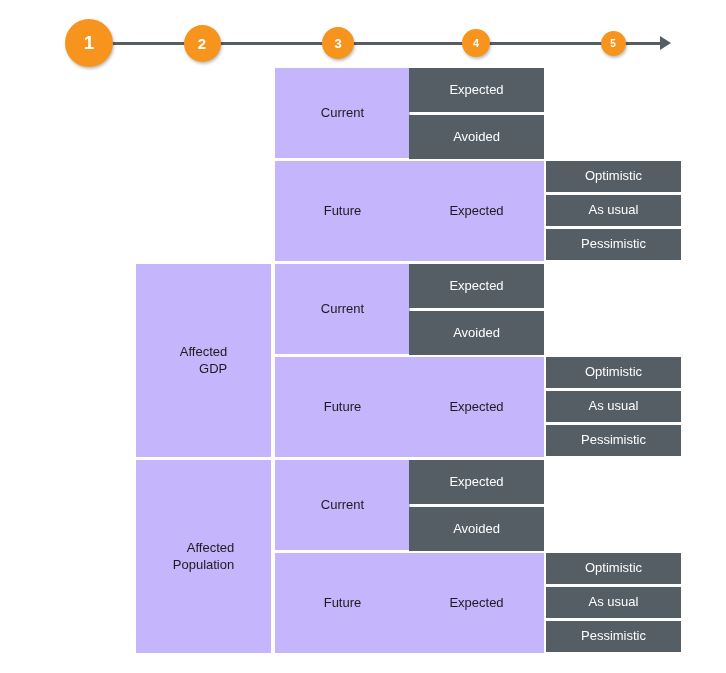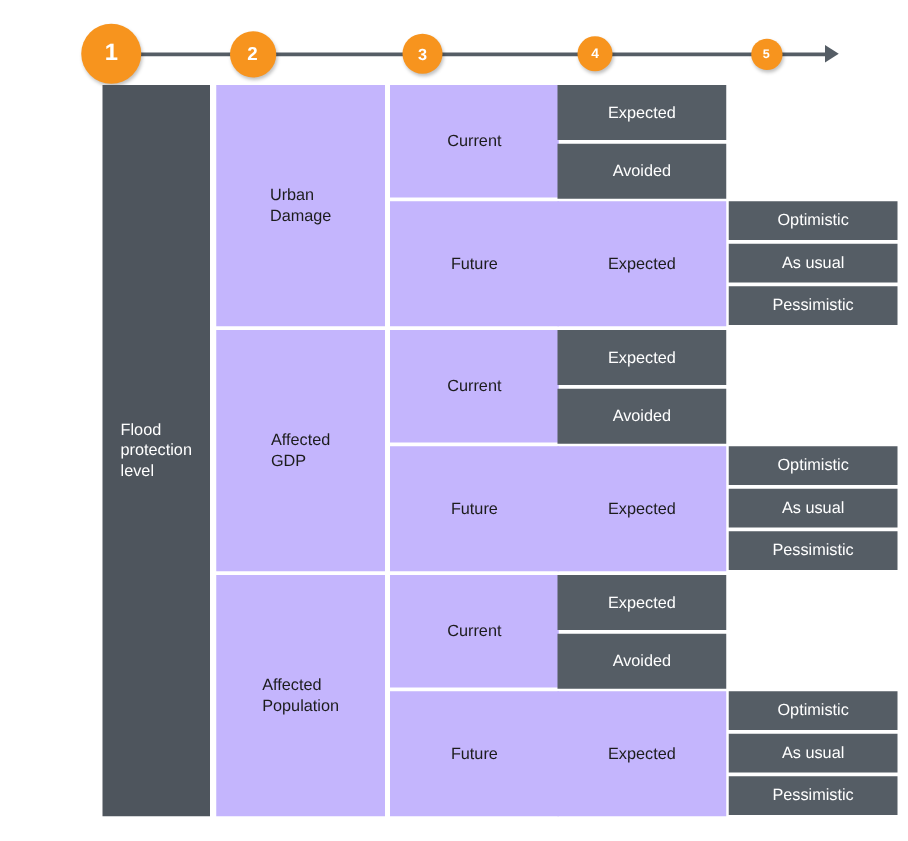--- a/index.html
+++ b/index.html
@@ -59,24 +59,23 @@
     top: 68px;
     width: 636px;
     height: 585px;
   }
   .cell {
     position: absolute;
     box-sizing: border-box;
     display: flex;
     align-items: center;
     justify-content: center;
-    text-align: left;
+    text-align: right;
     line-height: 1.25;
     font-size: 13px;
-    margin-left: 37px;
   }
   .cell.light {
     background: #c4b5fd;
     color: #1c1c1c;
   }
   .cell.dark {
     background: #555d65;
     color: #ffffff;
   }
   .cell.spine {
@@ -96,22 +95,20 @@
     <div class="tl-line" style="left: 623.5px; width: 36px;"></div>
     <div class="tl-arrow" style="left: 659.5px;"></div>
     <div class="tl-node" style="width: 48px; height: 48px; left: 65px; top: 19px; font-size: 19px;">1</div>
     <div class="tl-node" style="width: 37px; height: 37px; left: 183.5px; top: 24.5px; font-size: 15px;">2</div>
     <div class="tl-node" style="width: 32px; height: 32px; left: 322px; top: 27px; font-size: 13px;">3</div>
     <div class="tl-node" style="width: 28px; height: 28px; left: 462px; top: 29px; font-size: 11px;">4</div>
     <div class="tl-node" style="width: 25px; height: 25px; left: 600.5px; top: 30.5px; font-size: 10px;">5</div>
   </div>
 
 <div id="matrix">
-    <div class="cell spine" style="left: 0px; top: 0px; width: 86px; height: 585px;">Flood<br>protection<br>level</div>
-    <div class="cell light" style="left: 91px; top: 0px; width: 135px; height: 193px;">Urban<br>Damage</div>
     <div class="cell light" style="left: 230px; top: 0px; width: 135px; height: 90px;">Current</div>
     <div class="cell dark" style="left: 364px; top: 0px; width: 135px; height: 44px;">Expected</div>
     <div class="cell dark" style="left: 364px; top: 47px; width: 135px; height: 44px;">Avoided</div>
     <div class="cell light" style="left: 230px; top: 93px; width: 135px; height: 100px;">Future</div>
     <div class="cell light" style="left: 364px; top: 93px; width: 135px; height: 100px;">Expected</div>
     <div class="cell dark" style="left: 501px; top: 93px; width: 135px; height: 31px;">Optimistic</div>
     <div class="cell dark" style="left: 501px; top: 127px; width: 135px; height: 31px;">As usual</div>
     <div class="cell dark" style="left: 501px; top: 161px; width: 135px; height: 31px;">Pessimistic</div>
     <div class="cell light" style="left: 91px; top: 196px; width: 135px; height: 193px;">Affected<br>GDP</div>
     <div class="cell light" style="left: 230px; top: 196px; width: 135px; height: 90px;">Current</div>

